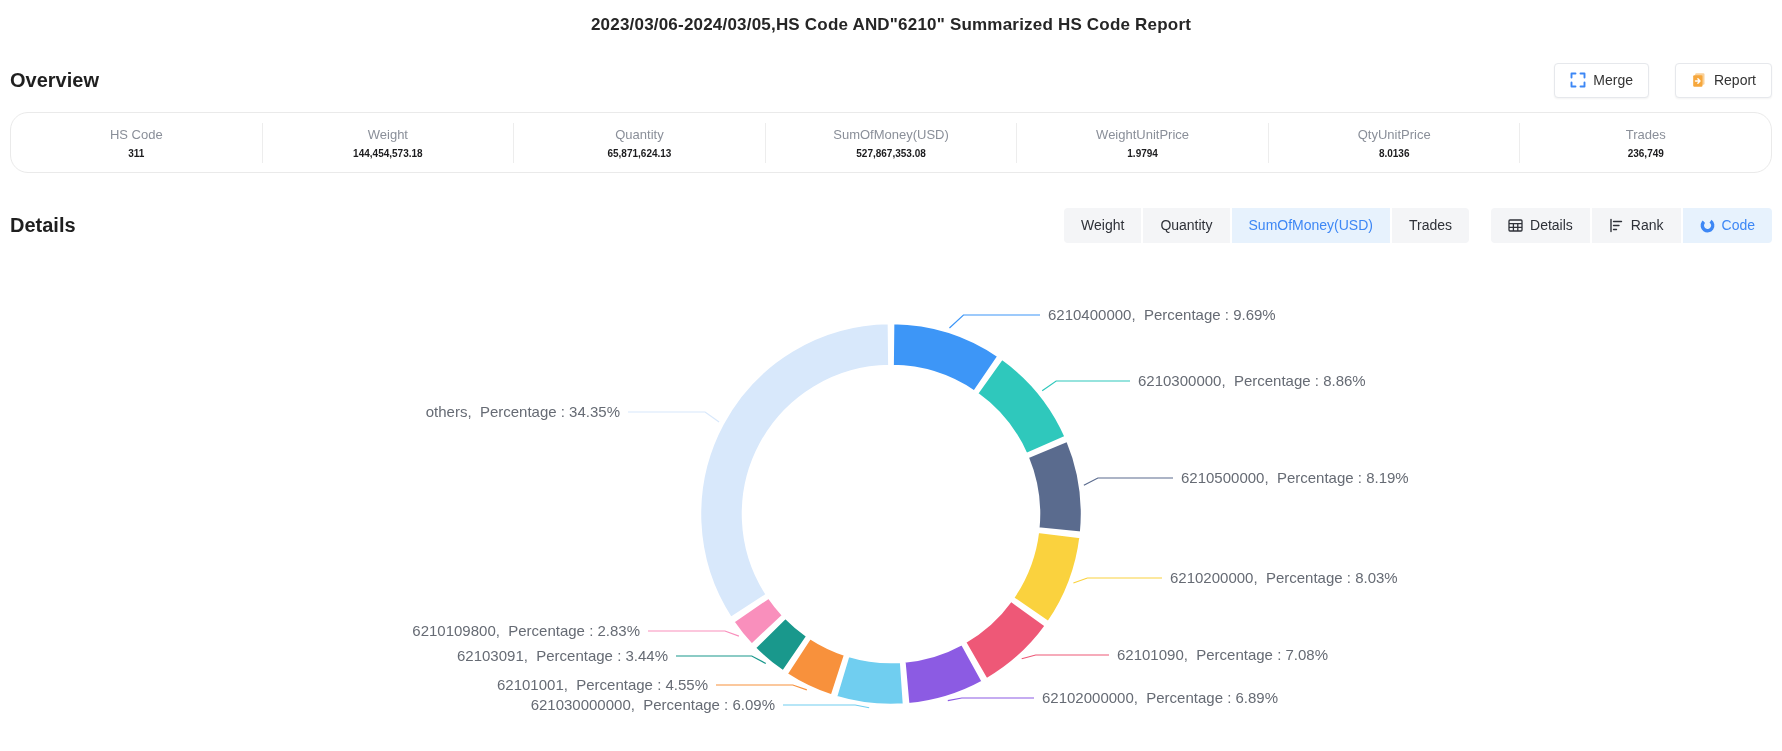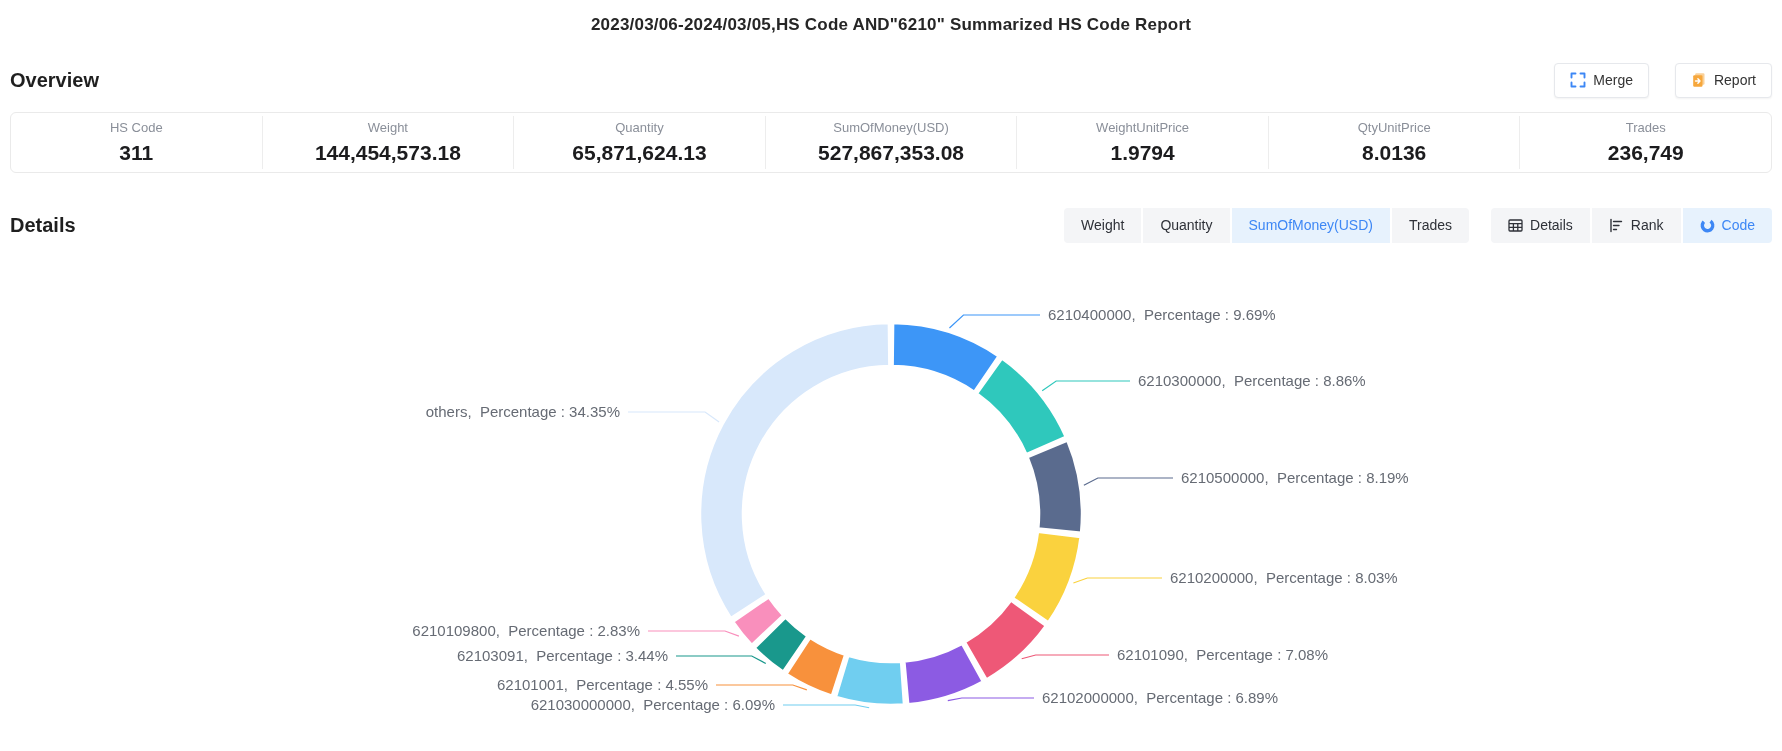--- a/index.html
+++ b/index.html
@@ -24,30 +24,30 @@
     display:inline-flex; align-items:center; gap:7px;
     height:35px; padding:0 15px;
     background:#fff; border:1px solid #e6e8ec; border-radius:4px;
     box-shadow:0 1px 2px rgba(0,0,0,.05);
     font-size:14px; color:#333; cursor:pointer;
     font-family:inherit;
   }
   .hbtn svg { display:block; }
   .overview-panel {
     margin:13px 10px 0; height:61px;
-    border:1px solid #eaeaea; border-radius:6px;
+    border:1px solid #eaeaea; border-radius:18px;
     display:flex; align-items:center;
   }
   .stat-col {
     flex:1; text-align:center; padding:4px 0;
     border-right:1px solid #ededed;
   }
   .stat-col:last-child { border-right:none; }
   .stat-label { font-size:13px; color:#8a8f99; margin-bottom:6px; }
-  .stat-value { font-size:21px; font-weight:bold; color:#1c1c1e; }
+  .stat-value { font-size:10px; font-weight:bold; color:#1c1c1e; }
   .details-row { margin-top:33px; }
   .tab-area { margin-left:auto; display:flex; gap:22px; }
   .tab-group { display:flex; gap:2px; border-radius:4px; overflow:hidden; }
   .tab {
     height:35px; display:inline-flex; align-items:center; gap:7px;
     padding:0 17px; background:#f4f5f7; border:none; cursor:pointer;
     font-size:14px; color:#2e3138; font-family:inherit; white-space:nowrap;
   }
   .tab.active { background:#e7f2fd; color:#3d87f5; }
   .tab svg { display:block; }

